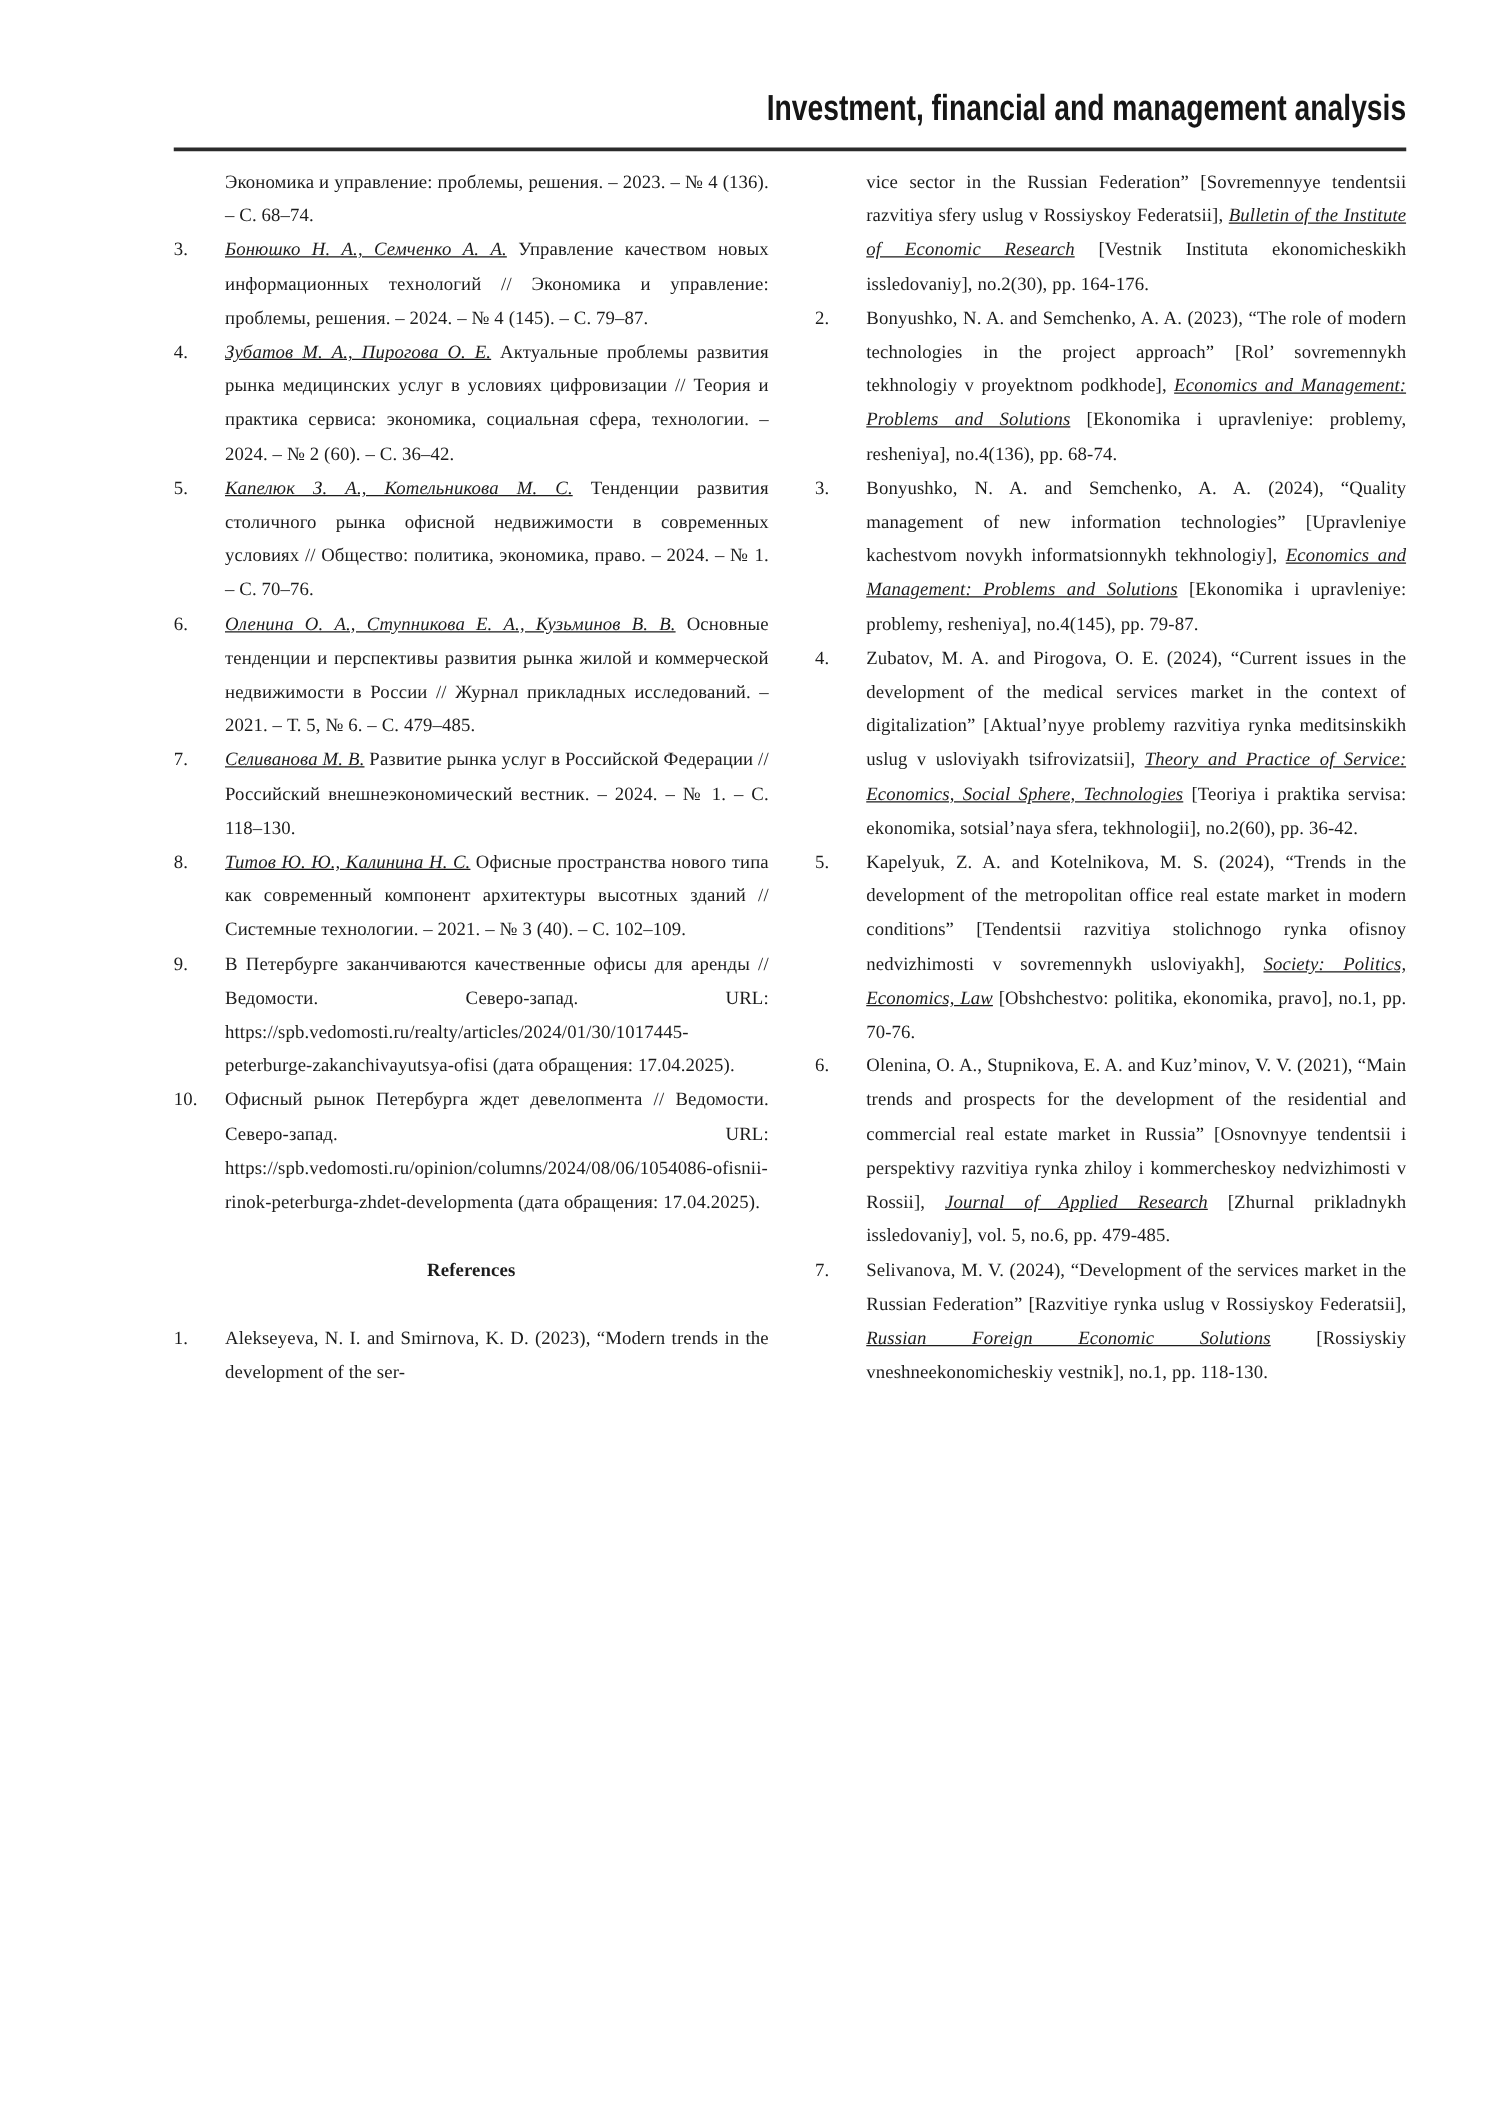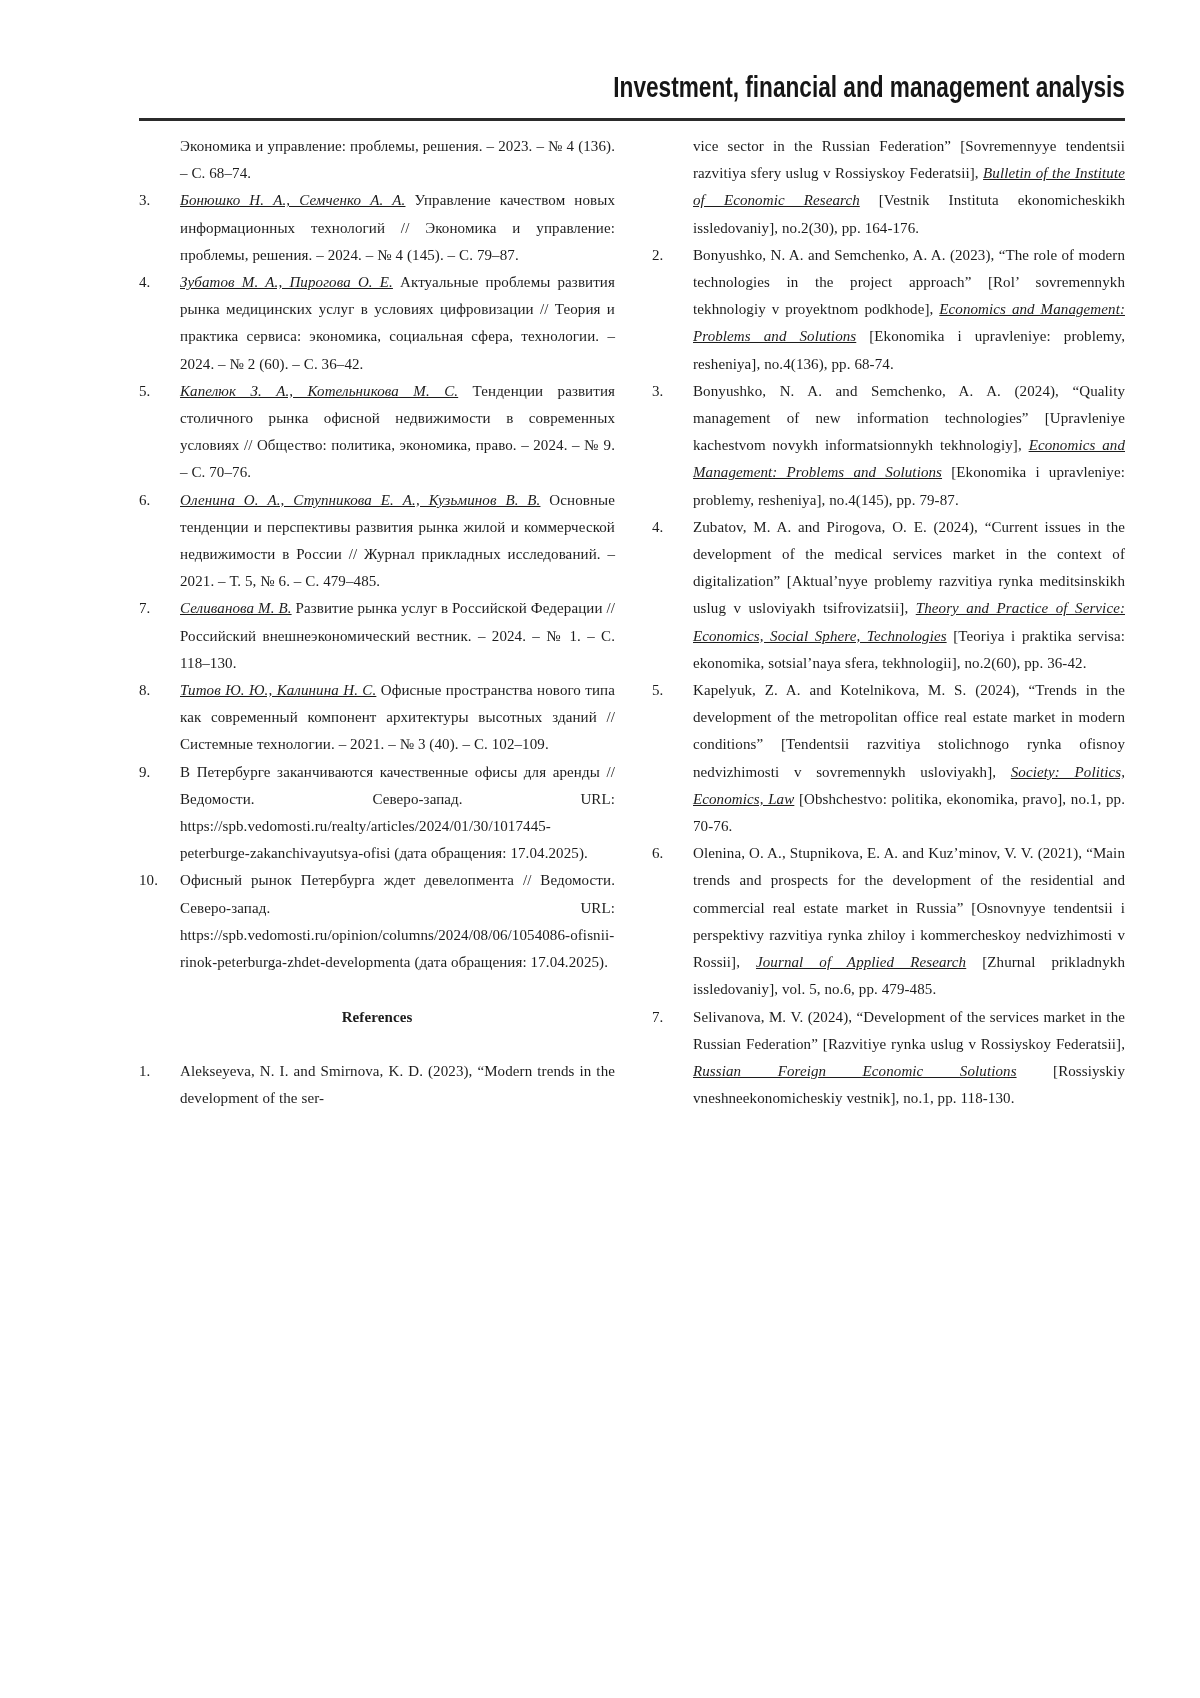--- a/index.html
+++ b/index.html
@@ -76,21 +76,21 @@
         <div class="ref">
           <span class="ref-num">3.</span>
           <div class="ref-text"><span class="it">Бонюшко Н. А., Семченко А. А.</span><span> Управление качеством новых информационных технологий // Экономика и управление: проблемы, решения. – 2024. – № 4 (145). – С. 79–87.</span></div>
         </div>
         <div class="ref">
           <span class="ref-num">4.</span>
           <div class="ref-text"><span class="it">Зубатов М. А., Пирогова О. Е.</span><span> Актуальные проблемы развития рынка медицинских услуг в условиях цифровизации // Теория и практика сервиса: экономика, социальная сфера, технологии. – 2024. – № 2 (60). – С. 36–42.</span></div>
         </div>
         <div class="ref">
           <span class="ref-num">5.</span>
-          <div class="ref-text"><span class="it">Капелюк З. А., Котельникова М. С.</span><span> Тенденции развития столичного рынка офисной недвижимости в современных условиях // Общество: политика, экономика, право. – 2024. – № 9. – С. 70–76.</span></div>
+          <div class="ref-text"><span class="it">Капелюк З. А., Котельникова М. С.</span><span> Тенденции развития столичного рынка офисной недвижимости в современных условиях // Общество: политика, экономика, право. – 2024. – № 1. – С. 70–76.</span></div>
         </div>
         <div class="ref">
           <span class="ref-num">6.</span>
           <div class="ref-text"><span class="it">Оленина О. А., Ступникова Е. А., Кузьминов В. В.</span><span> Основные тенденции и перспективы развития рынка жилой и коммерческой недвижимости в России // Журнал прикладных исследований. – 2021. – Т. 5, № 6. – С. 479–485.</span></div>
         </div>
         <div class="ref">
           <span class="ref-num">7.</span>
           <div class="ref-text"><span class="it">Селиванова М. В.</span><span> Развитие рынка услуг в Российской Федерации // Российский внешнеэкономический вестник. – 2024. – № 1. – С. 118–130.</span></div>
         </div>
         <div class="ref">

